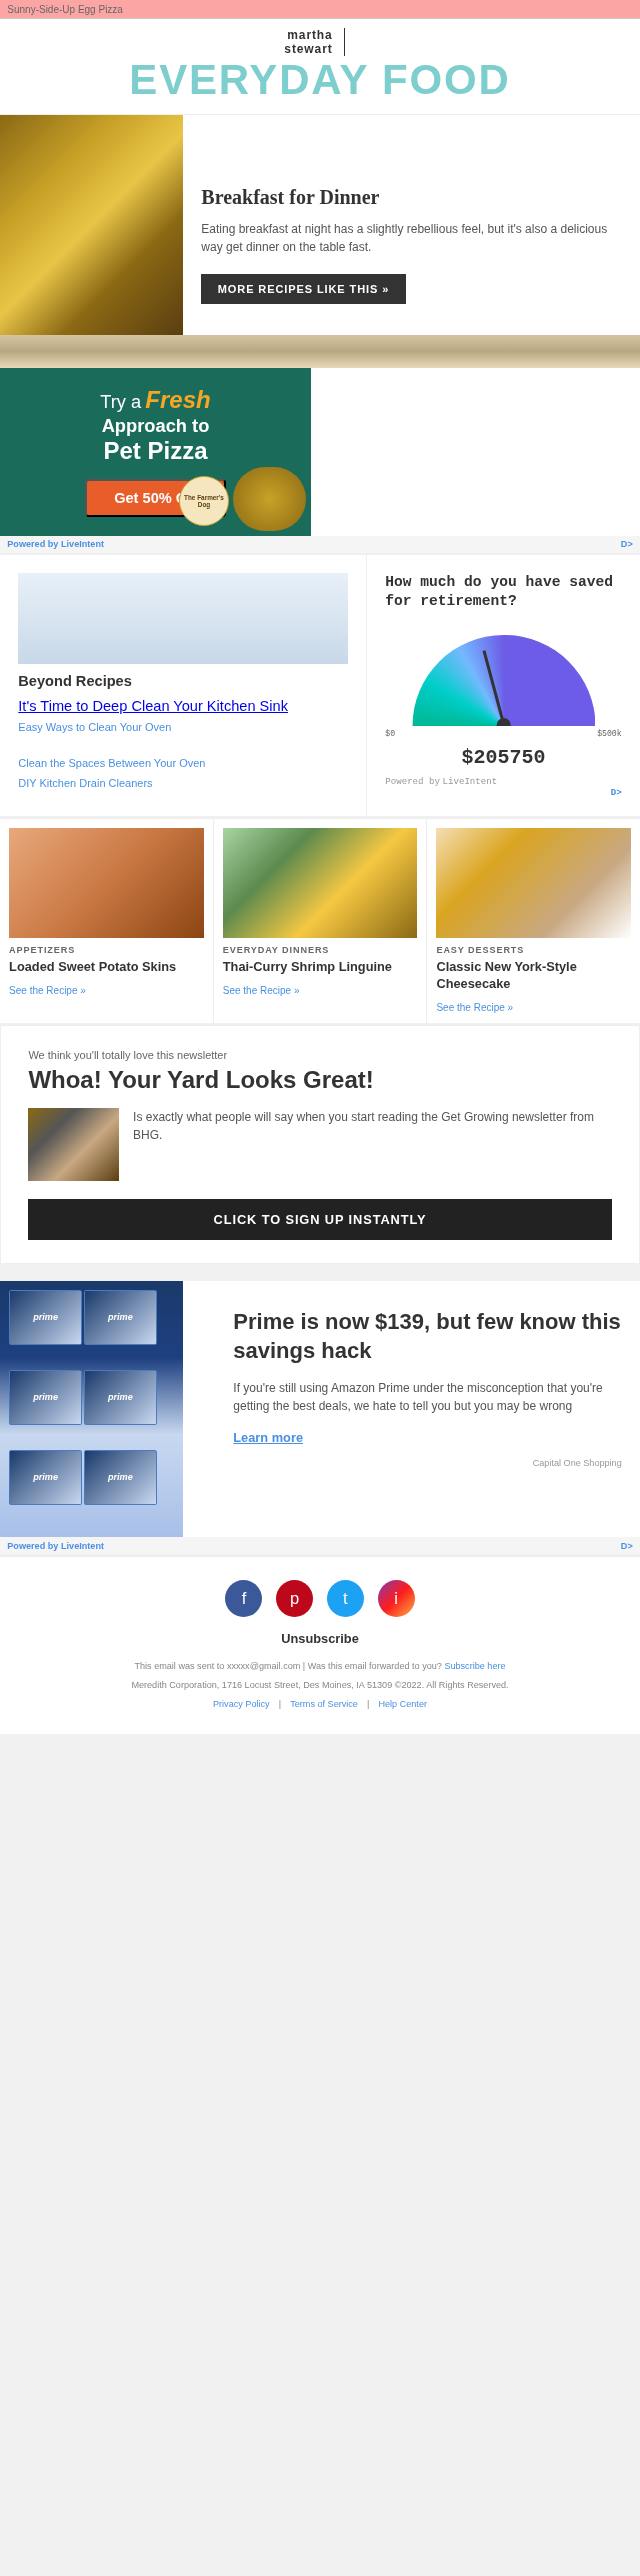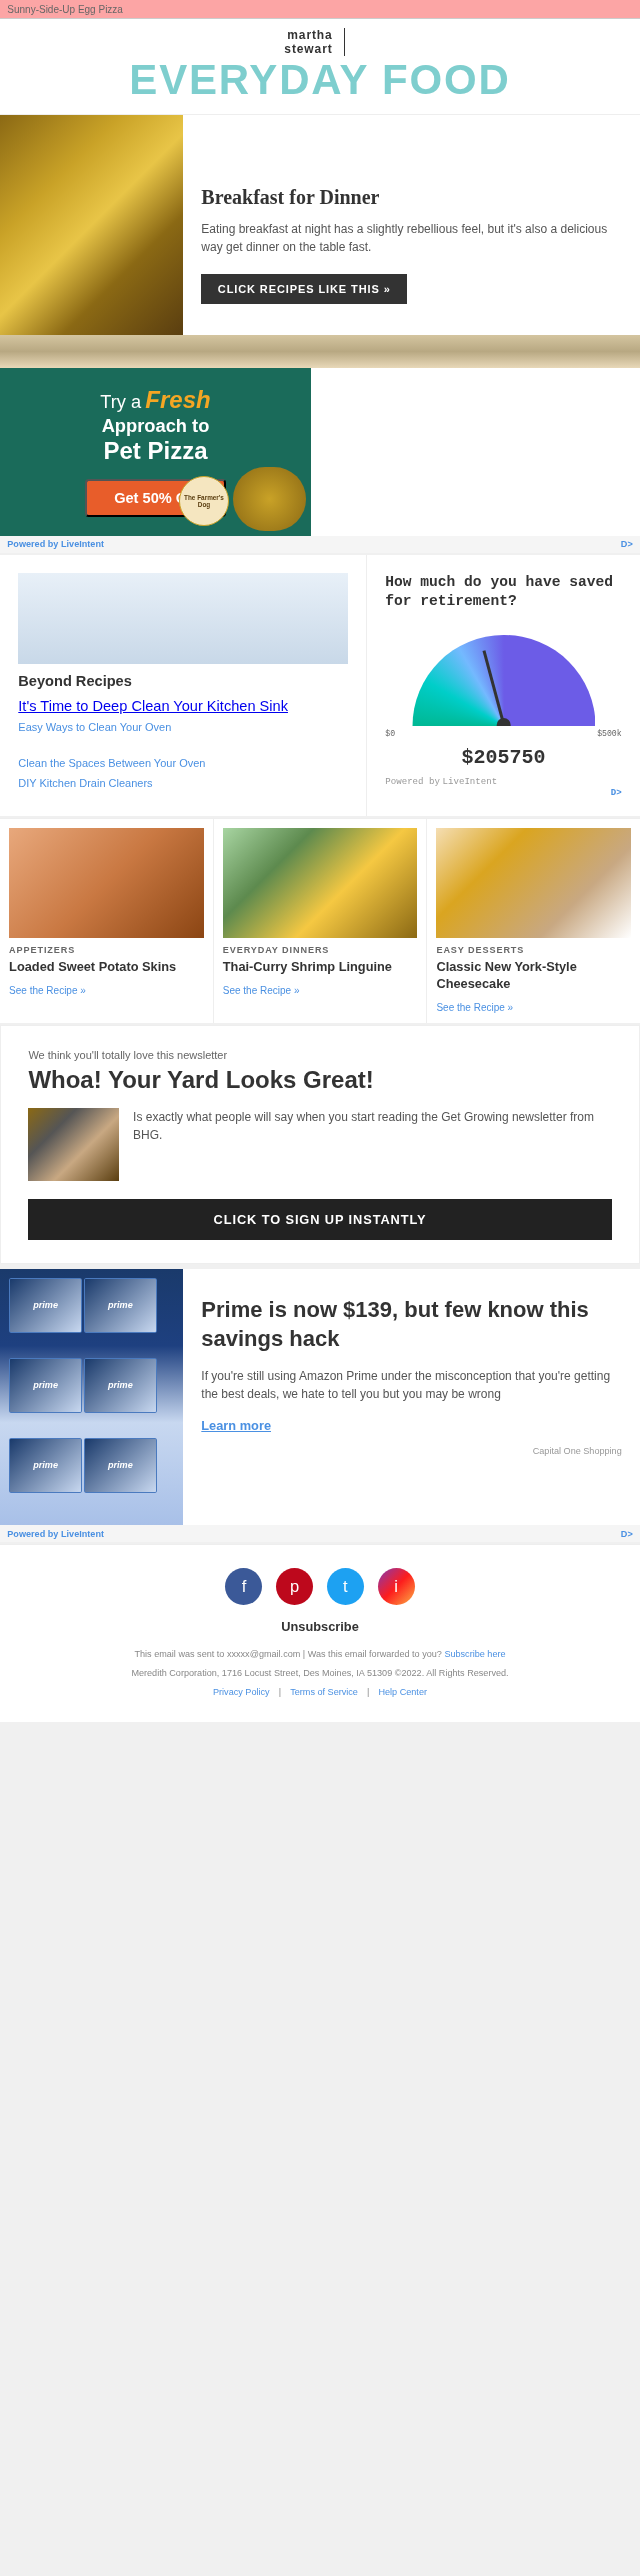--- a/index.html
+++ b/index.html
@@ -68,21 +68,21 @@
     
     .newsletter { background: #fff; margin-top: 1.8px; padding: 23px 27.4px; border: 0.9px solid #eee; }
     .newsletter-sub { font-size: 11px; color: #666; margin-bottom: 5.5px; }
     .newsletter-title { font-size: 24px; font-weight: bold; color: #333; margin-bottom: 13.7px; }
     .newsletter-content { display: flex; align-items: flex-start; gap: 13.7px; }
     .newsletter-img { width: 91px; height: 73px; background: linear-gradient(135deg, #8B6914 0%, #555 30%, #c8a882 60%, #5a3e10 100%); flex-shrink: 0; }
     .newsletter-desc { font-size: 12px; color: #555; line-height: 1.5; }
     .newsletter-cta { background: #222; color: #fff; padding: 12.8px 27.4px; font-size: 12.8px; font-weight: bold; letter-spacing: 0.9px; cursor: pointer; border: none; width: 100%; margin-top: 18.3px; display: block; text-align: center; }
 
     
-    .amazon-ad { display: flex; background: #fff; margin-top: 5px; position: relative; }
+    .amazon-ad { display: flex; background: #fff; margin-top: 17px; position: relative; gap: 32px; }
     .amazon-img { width: 183px; height: 256px; background: linear-gradient(180deg, #1a3a6b 0%, #1e4080 30%, #c8d8f0 60%, #a8c0e8 100%); flex-shrink: 0; overflow: hidden; position: relative; }
     .prime-boxes { position: absolute; inset: 0; display: flex; flex-wrap: wrap; gap: 1.8px; padding: 9.1px; }
     .prime-box { width: 73px; height: 55px; background: linear-gradient(135deg, #1a3a6b 0%, #c8d8f0 100%); border: 0.9px solid #4a7abf; border-radius: 1.8px; display: flex; align-items: center; justify-content: center; }
     .prime-text { font-size: 9.1px; color: #fff; font-style: italic; font-weight: bold; }
     .amazon-content { flex: 1; padding: 27.4px 18.3px; }
     .amazon-title { font-size: 22px; font-weight: bold; color: #333; margin-bottom: 13.7px; line-height: 1.3; }
     .amazon-desc { font-size: 12px; color: #555; line-height: 1.5; margin-bottom: 13.7px; }
     .amazon-learn { font-size: 12.8px; color: #4a90e2; font-weight: bold; text-decoration: underline; cursor: pointer; }
     .amazon-source { font-size: 9.1px; color: #999; text-align: right; margin-top: 13.7px; }
 
@@ -121,21 +121,21 @@
   <div class="header-title">EVERYDAY FOOD</div>
 </div>
 
 <div class="hero">
   <div class="hero-img">
     <div class="pizza-visual"></div>
   </div>
   <div class="hero-content">
     <div class="hero-title">Breakfast for Dinner</div>
     <div class="hero-desc">Eating breakfast at night has a slightly rebellious feel, but it's also a delicious way get dinner on the table fast.</div>
-    <button class="hero-btn">CLICK RECIPES LIKE THIS »</button>
+    <button class="hero-btn">MORE RECIPES LIKE THIS »</button>
   </div>
 </div>
 
 <div class="ad-banner">
   <div class="ad-banner-left">
     <div class="dog-visual"></div>
   </div>
   <div class="ad-banner-right">
     <div style="text-align:center; line-height:1.2;">
       <span class="ad-try">Try a</span>

